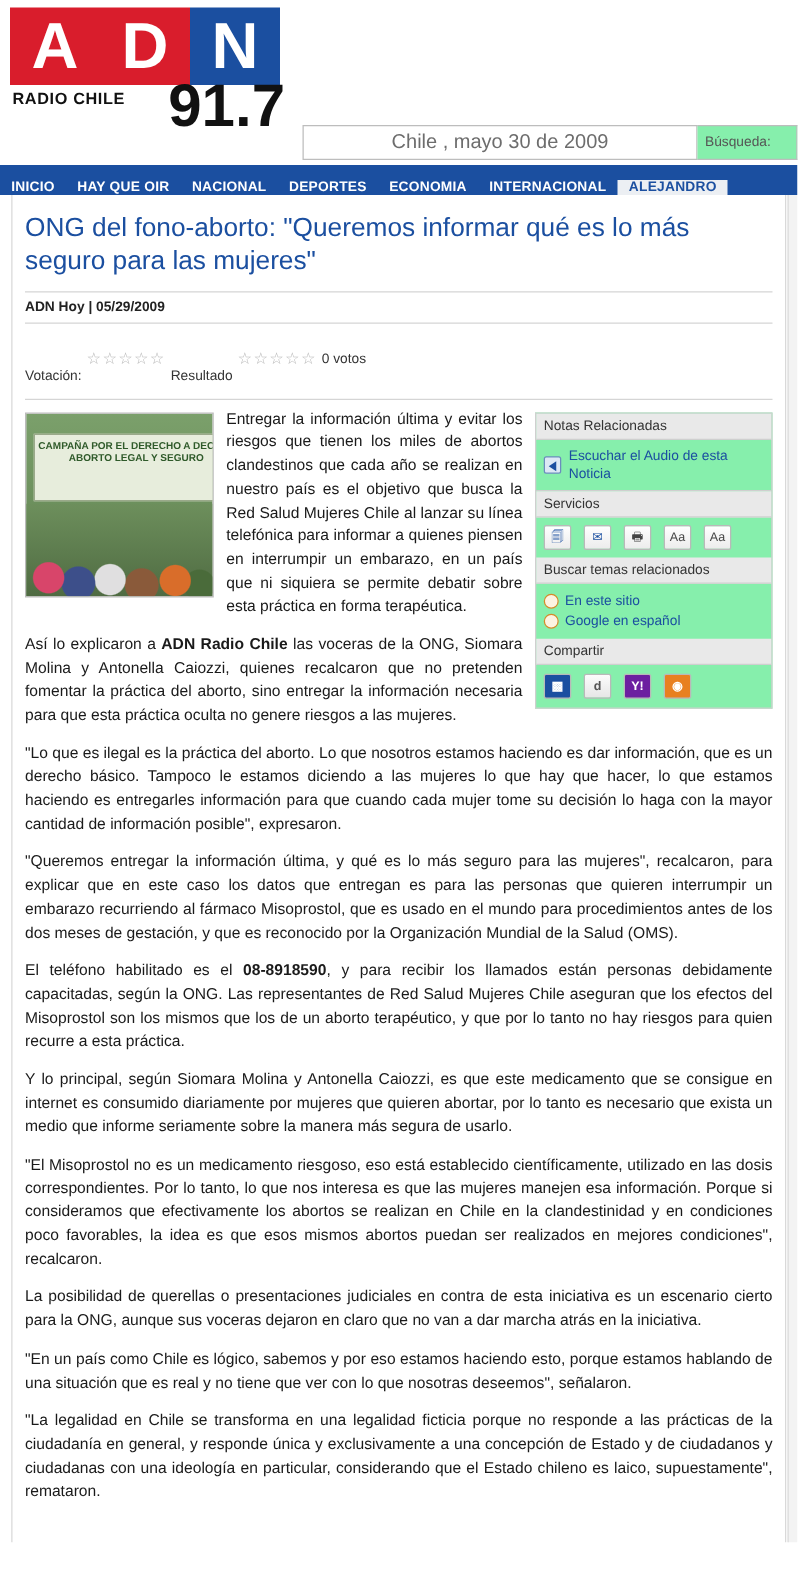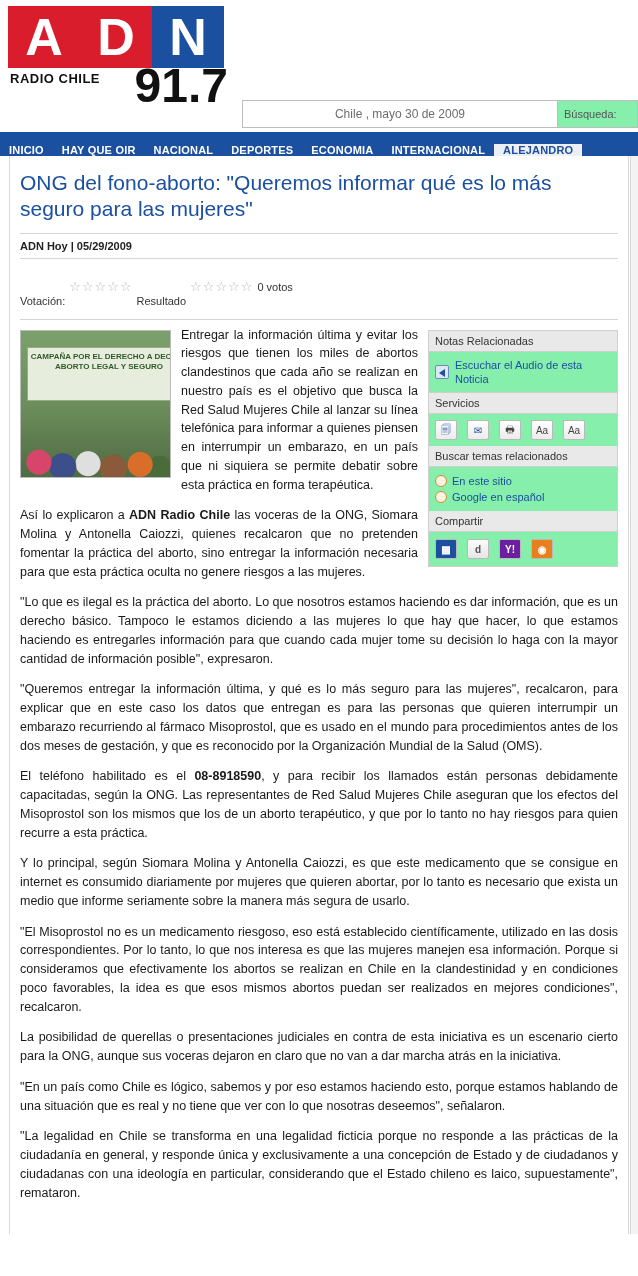--- a/index.html
+++ b/index.html
@@ -86,21 +86,21 @@
   .datebar {
     position: absolute; left: 242px; top: 100px;
     width: 396px; height: 28px;
     display: flex; align-items: stretch;
   }
   .date-box {
     width: 316px; height: 28px;
     border: 1px solid #bdbdbd;
     background: #ffffff;
     display: flex; align-items: center; justify-content: center;
-    color: #6d6d6d; font-size: 12px;
+    color: #6d6d6d; font-size: 16px;
   }
   .search-box {
     flex: 1; height: 28px;
     border: 1px solid #bdbdbd; border-left: none;
     background: #86efac;
     display: flex; align-items: center;
     padding-left: 6px;
     color: #555; font-size: 11px;
   }
 

